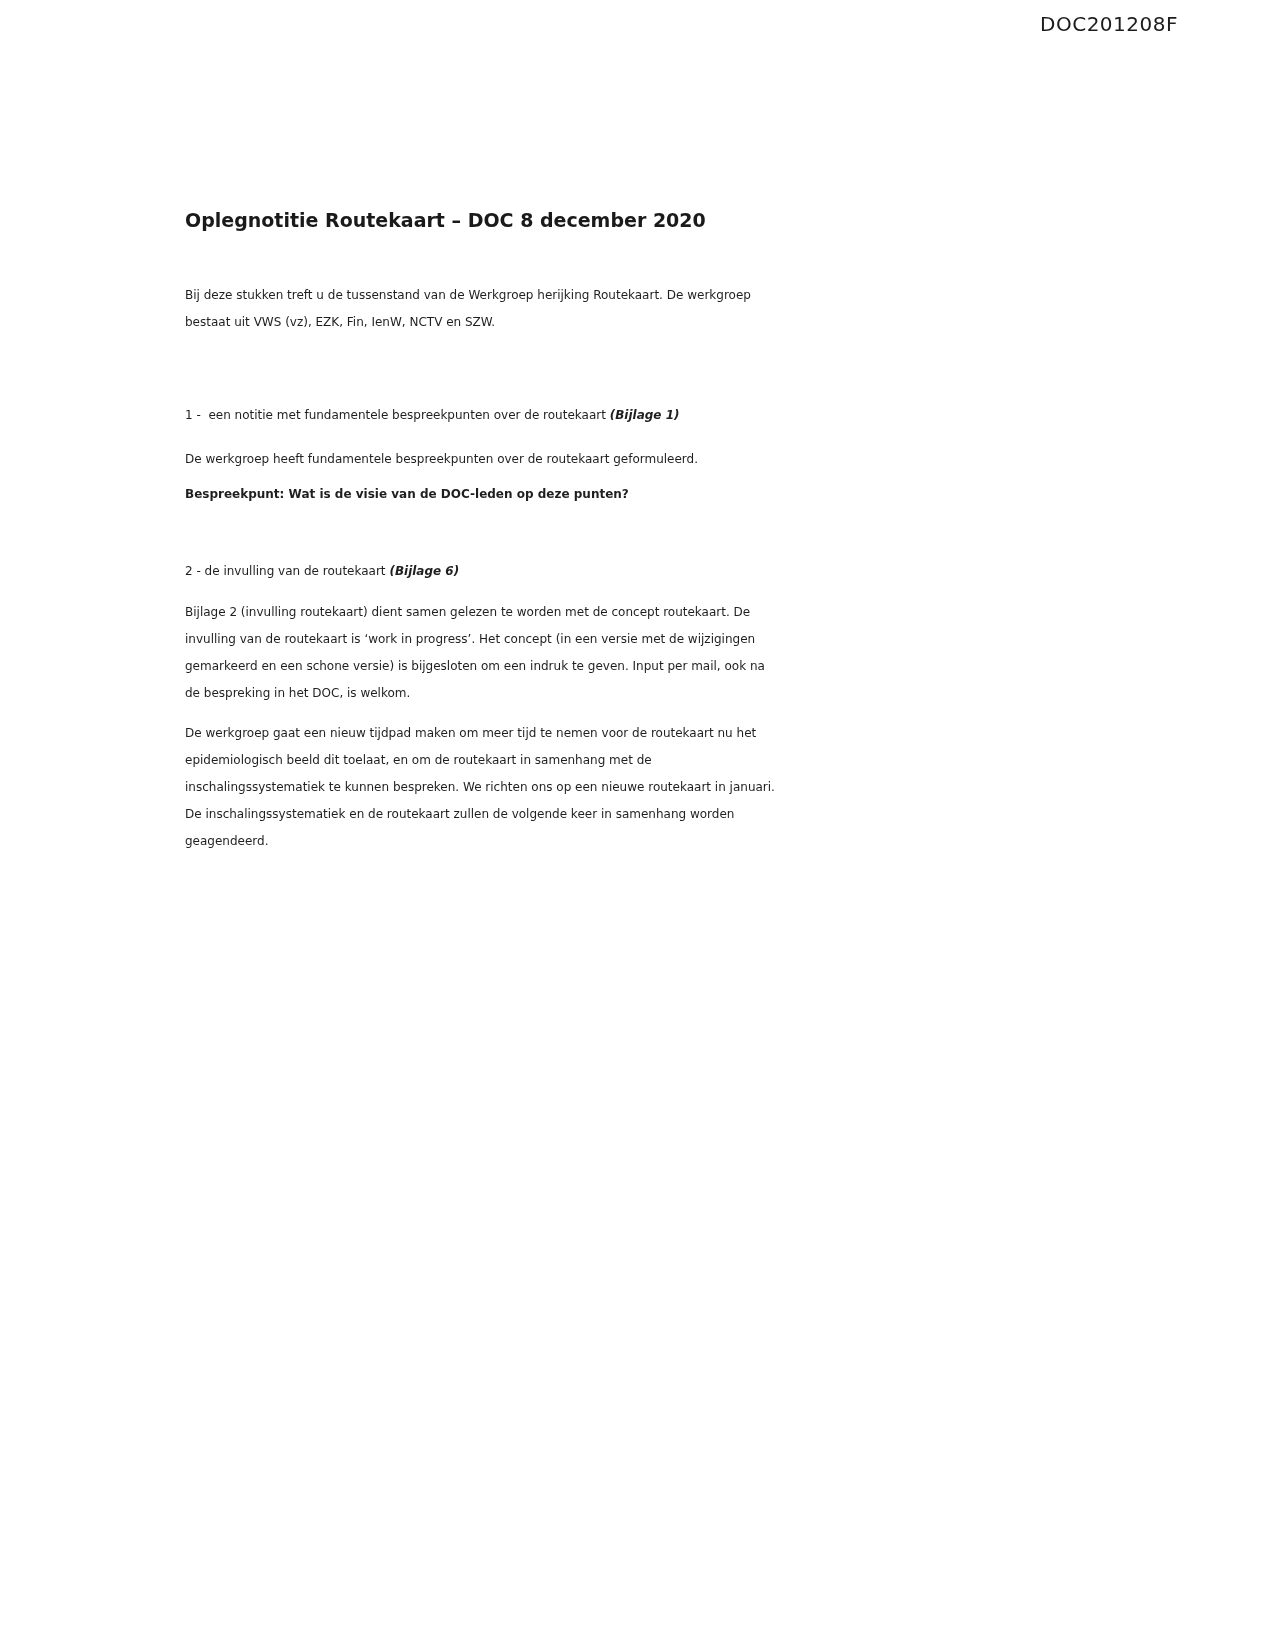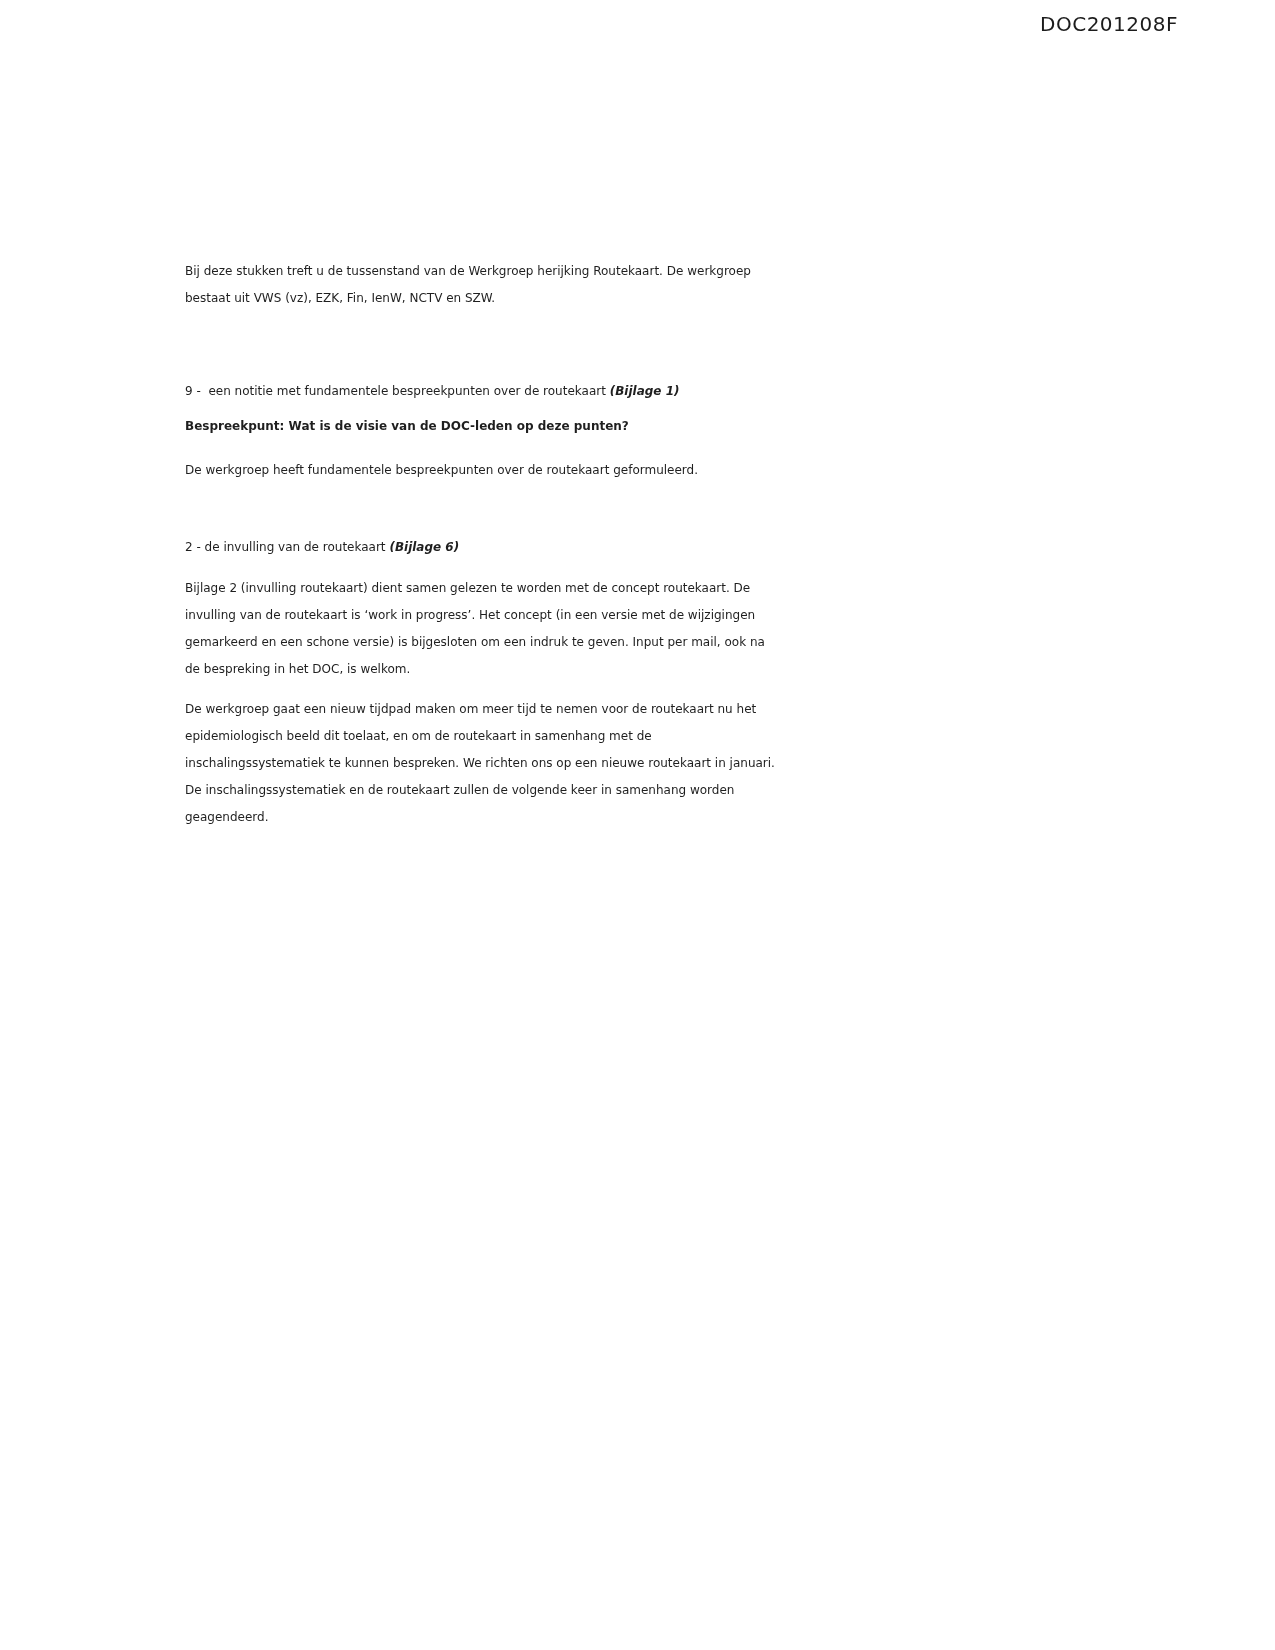--- a/index.html
+++ b/index.html
@@ -62,30 +62,31 @@
 </style>
 </head>
 <body>
 
 <div class="page">
 
   <div class="stamp">DOC201208F</div>
 
   <div class="content">
 
+    <h1 class="doc-title">Oplegnotitie Routekaart – DOC 8 december 2020</h1>
 
     <p class="para mt-intro">Bij deze stukken treft u de tussenstand van de Werkgroep herijking Routekaart. De werkgroep
 bestaat uit VWS (vz), EZK, Fin, IenW, NCTV en SZW.</p>
 
 
-    <p class="para mt-item1"><span>9 -  een notitie met fundamentele bespreekpunten over de routekaart </span><span class="attach">(Bijlage 1)</span></p>
+    <p class="para mt-item1"><span>1 -  een notitie met fundamentele bespreekpunten over de routekaart </span><span class="attach">(Bijlage 1)</span></p>
+
+    <p class="para mt-desc1">De werkgroep heeft fundamentele bespreekpunten over de routekaart geformuleerd.</p>
 
     <p class="para bold mt-besp">Bespreekpunt: Wat is de visie van de DOC-leden op deze punten?</p>
-
-    <p class="para mt-desc1">De werkgroep heeft fundamentele bespreekpunten over de routekaart geformuleerd.</p>
 
     <p class="para mt-item2"><span>2 - de invulling van de routekaart </span><span class="attach">(Bijlage 6)</span></p>
 
     <p class="para mt-p2">Bijlage 2 (invulling routekaart) dient samen gelezen te worden met de concept routekaart. De
 invulling van de routekaart is ‘work in progress’. Het concept (in een versie met de wijzigingen
 gemarkeerd en een schone versie) is bijgesloten om een indruk te geven. Input per mail, ook na
 de bespreking in het DOC, is welkom.</p>
 
 
     <p class="para mt-final">De werkgroep gaat een nieuw tijdpad maken om meer tijd te nemen voor de routekaart nu het

